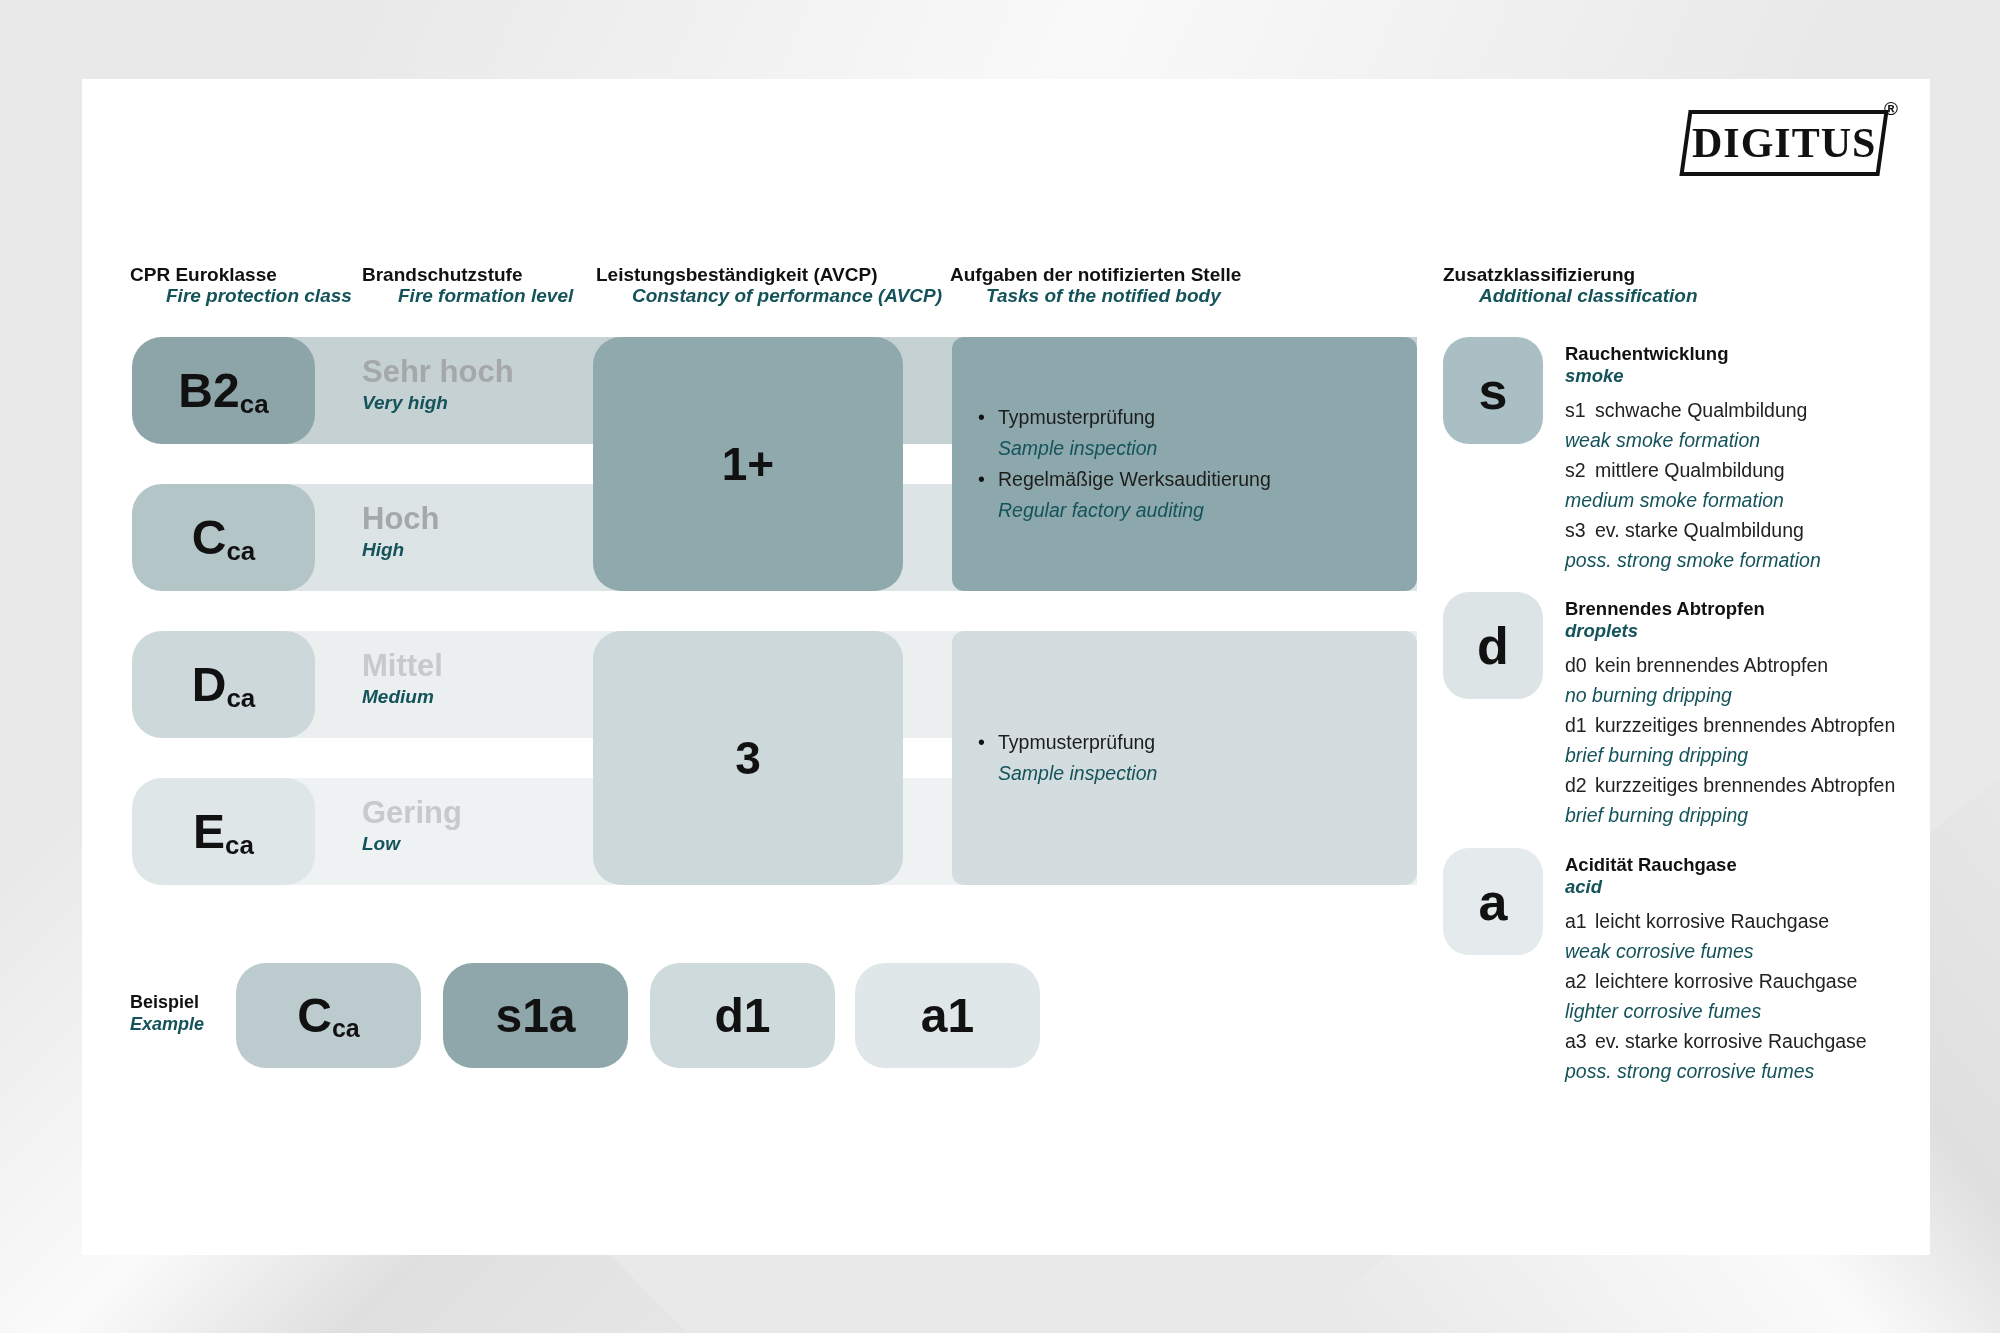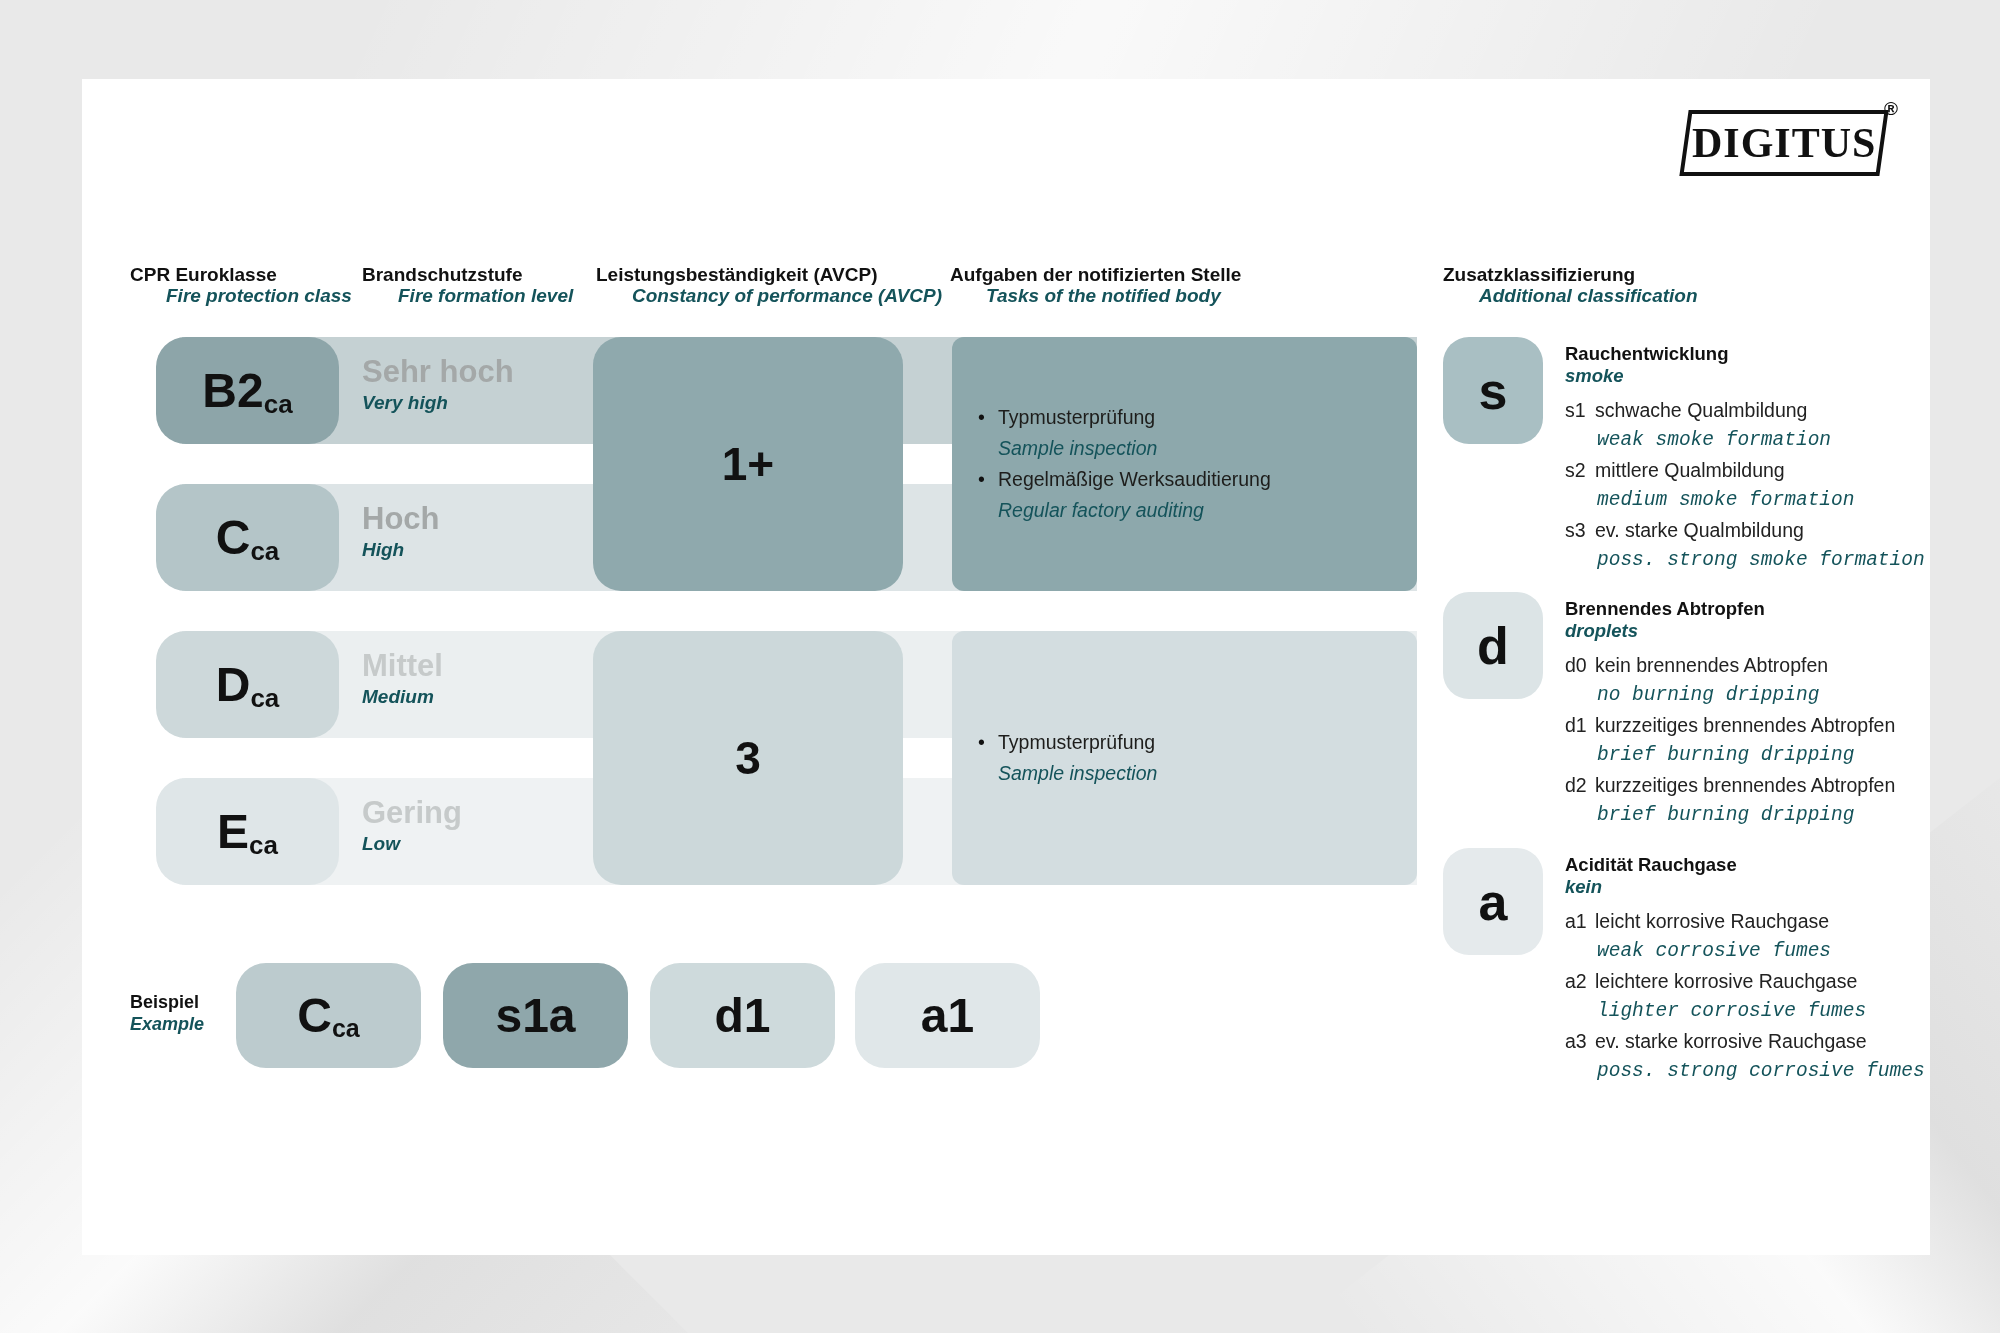--- a/index.html
+++ b/index.html
@@ -33,21 +33,21 @@
   .ch0{left:48px}.ch1{left:280px}.ch2{left:514px}.ch3{left:868px}.ch4{left:1361px}
   
   .class-row{position:absolute;left:50px;width:1285px;height:107px;}
   .cr0{top:258px}.cr1{top:405px}.cr2{top:552px}.cr3{top:699px}
   .band{position:absolute;left:50px;top:0;width:1235px;height:107px;}
   .cr0 .band{background:var(--row1-band,#c5d1d3);}
   .cr1 .band{background:var(--row2-band,#dde4e6);}
   .cr2 .band{background:var(--row3-band,#ebeff0);}
   .cr3 .band{background:var(--row4-band,#eff2f3);}
   .class-badge{position:absolute;left:0;top:0;width:183px;height:107px;border-radius:30px;
-    display:flex;align-items:center;justify-content:center;font-weight:bold;font-size:48px;color:#111;margin-left:24px;}
+    display:flex;align-items:center;justify-content:center;font-weight:bold;font-size:48px;color:#111;}
   .cr0 .class-badge{background:var(--row1-badge,#8da5a9);}
   .cr1 .class-badge{background:var(--row2-badge,#b4c5c8);}
   .cr2 .class-badge{background:var(--row3-badge,#cdd8da);}
   .cr3 .class-badge{background:var(--row4-badge,#dfe6e8);}
   .sub{font-size:26px;font-weight:bold;transform:translateY(14px);}
   .level{position:absolute;left:230px;top:17px;}
   .level .de{display:block;font-size:31px;font-weight:bold;line-height:36px;}
   .cr0 .level .de,.cr1 .level .de{color:var(--gray-label-dark,#a4a8a8);}
   .cr2 .level .de,.cr3 .level .de{color:var(--gray-label-light,#c6caca);}
   .level .en{display:block;font-size:19px;font-weight:bold;font-style:italic;
@@ -76,21 +76,21 @@
   .sec1 .sec-badge{background:var(--badge-d,#dce4e6);}
   .sec2 .sec-badge{background:var(--badge-a,#e5eaec);}
   .sec-text{position:absolute;left:122px;top:6px;width:400px;}
   .sec-title-de{display:block;font-size:18.5px;font-weight:bold;line-height:22px;color:#111;}
   .sec-title-en{display:block;font-size:18.5px;font-weight:bold;font-style:italic;line-height:22px;
     color:var(--teal,#14535a);}
   .sec-items{margin-top:8px;}
   .sitem .de{display:block;font-size:19.5px;line-height:30px;color:#222;white-space:nowrap;}
   .sitem .code{display:inline-block;min-width:30px;}
   .sitem .en{display:block;font-size:19.5px;line-height:30px;font-style:italic;
-    color:var(--teal,#14535a);margin-left:32px;white-space:nowrap;font-family:Liberation Mono, monospace;}
+    color:var(--teal,#14535a);white-space:nowrap;}
   
   .example-label{position:absolute;left:48px;top:912px;line-height:22px;font-size:18px;white-space:nowrap;}
   .example-label .de{display:block;font-weight:bold;color:#111;}
   .example-label .en{display:block;font-weight:bold;font-style:italic;color:var(--teal,#14535a);}
   .ex-badge{position:absolute;top:884px;width:185px;height:105px;border-radius:30px;
     display:flex;align-items:center;justify-content:center;font-size:48px;font-weight:bold;color:#111;}
   .ex0{left:154px;background:var(--ex-c,#bccbce);}
   .ex1{left:361px;background:var(--ex-s,#8fa7ab);}
   .ex2{left:568px;background:var(--ex-d,#cedadc);}
   .ex3{left:773px;background:var(--ex-a,#e0e7e9);}
@@ -243,21 +243,21 @@
           <span class="en">brief burning dripping</span>
         </div>
       </div>
     </div>
   </div>
 
   <div class="section sec2">
     <div class="sec-badge">a</div>
     <div class="sec-text">
       <span class="sec-title-de">Acidität Rauchgase</span>
-      <span class="sec-title-en">kein</span>
+      <span class="sec-title-en">acid</span>
       <div class="sec-items">
         <div class="sitem">
           <span class="de"><span class="code">a1</span><span>leicht korrosive Rauchgase</span></span>
           <span class="en">weak corrosive fumes</span>
         </div>
         <div class="sitem">
           <span class="de"><span class="code">a2</span><span>leichtere korrosive Rauchgase</span></span>
           <span class="en">lighter corrosive fumes</span>
         </div>
         <div class="sitem">

